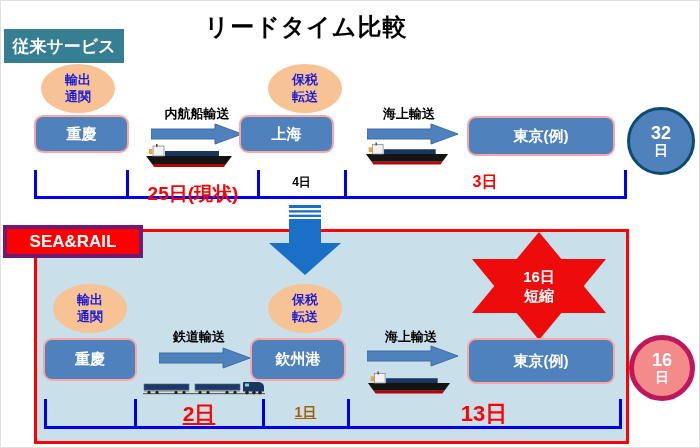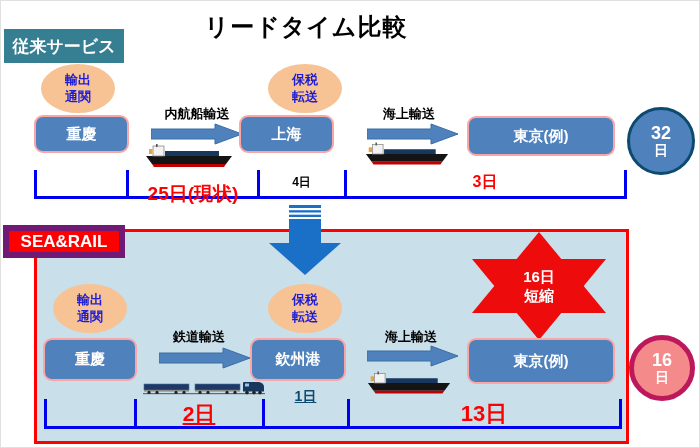--- a/index.html
+++ b/index.html
@@ -4,21 +4,21 @@
 <style>
   * { margin:0; padding:0; box-sizing:border-box; }
   body { font-family: "Liberation Sans", "DejaVu Sans", sans-serif; background:#fff; }
   .stage { position:relative; width:700px; height:448px; background:#ffffff; overflow:hidden; border:1px solid #e0e0e0; }
   .abs { position:absolute; }
 
   .page-title { left:170px; top:10px; width:270px; text-align:center; font-size:24px; font-weight:bold; color:#000; letter-spacing:1px; }
 
   .sec-label { display:flex; align-items:center; justify-content:center; color:#fff; font-weight:bold; font-size:17px; z-index:6; }
   .conv-label { left:3px; top:28px; width:120px; height:34px; background:#367E92; }
-  .sr-label   { left:2px; top:224px; width:122px; height:33px; background:#FF0000; border:6px solid #701a75; }
+  .sr-label   { left:2px; top:224px; width:140px; height:33px; background:#FF0000; border:4px solid #701a75; }
 
   .oval { background:#F7C394; border-radius:50%; color:#1C1CD6; font-weight:bold; font-size:13px;
           display:flex; flex-direction:column; align-items:center; justify-content:center;
           line-height:1.25; text-align:center; z-index:3; }
   .oval span { display:block; }
 
   .node { background:#4F81BD; border:2px solid #fca5a5; border-radius:9px; color:#fff; font-weight:bold;
           font-size:15px; display:flex; align-items:center; justify-content:center; z-index:3; }
 
   .tlabel { font-weight:bold; font-size:13px; color:#000; text-align:center; z-index:3; }
@@ -82,21 +82,21 @@
                 line-height:1.3; text-align:center; z-index:2; }
 
   
   .tl2-line { left:43px; top:425px; width:578px; }
   .tl2-t1 { left:43px;  top:398px; height:30px; }
   .tl2-t2 { left:133px; top:398px; height:30px; }
   .tl2-t3 { left:261px; top:398px; height:30px; }
   .tl2-t4 { left:346px; top:398px; height:30px; }
   .tl2-t5 { left:618px; top:398px; height:30px; }
   .tl2-seg1 { left:135px; top:399px; width:126px; font-size:21px;text-decoration:underline; }
-  .tl2-seg2 { left:263px; top:387px; width:83px;  font-size:14px; color:#0c4a6e;text-decoration:underline; }
+  .tl2-seg2 { left:263px; top:403px; width:83px;  font-size:14px; color:#a16207;text-decoration:underline; }
   .tl2-seg3 { left:348px; top:398px; width:270px; font-size:22px; }
 </style>
 </head>
 <body>
 
 <div class="stage">
 
   <div class="abs page-title">リードタイム比較</div>
 
   <div class="abs sec-label conv-label">従来サービス</div>

